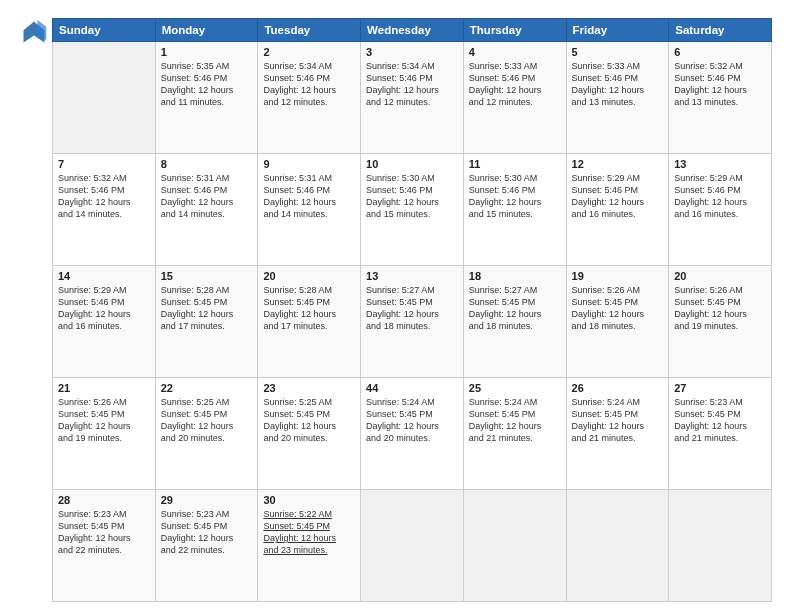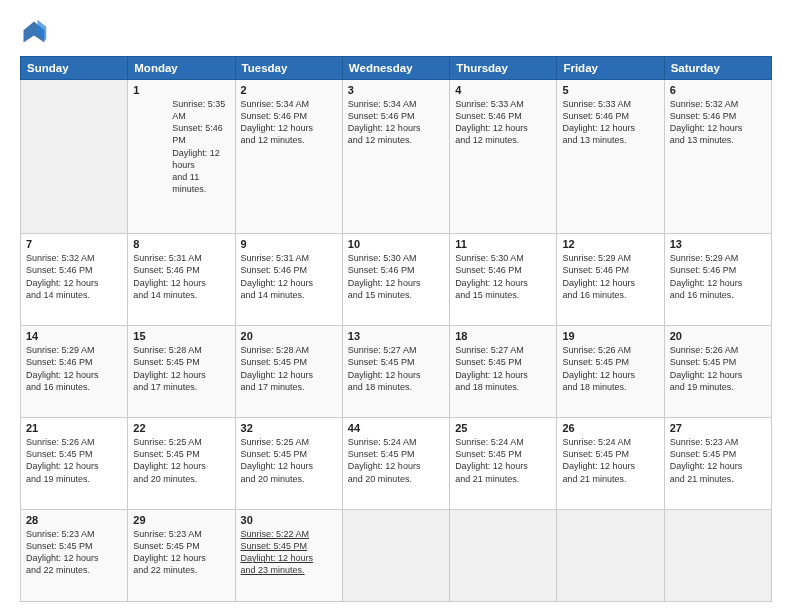--- a/index.html
+++ b/index.html
@@ -8,21 +8,21 @@
       background: #fff;
       width: 792px;
       height: 612px;
       overflow: hidden;
     }
     .page {
       width: 792px;
       height: 612px;
       padding: 18px 20px 10px 20px;
       display: flex;
-      flex-direction: column;
+      flex-direction: row;
     }
     .header {
       display: flex;
       justify-content: space-between;
       align-items: flex-start;
       margin-bottom: 10px;
     }
     .logo {
       display: flex;
       align-items: center;
@@ -126,21 +126,21 @@
           <th>Thursday</th>
           <th>Friday</th>
           <th>Saturday</th>
         </tr>
     </thead>
     <tbody>
     <tr>
           <td class="empty-cell"></td>
           <td>
             <span class="day-num">1</span>
-            <div class="day-info" style="white-space: pre-line; margin-left: 39px;">Sunrise: 5:35 AM
+            <div class="day-info" style="white-space: pre-line;">Sunrise: 5:35 AM
 Sunset: 5:46 PM
 Daylight: 12 hours
 and 11 minutes.</div>
           </td>
           <td>
             <span class="day-num">2</span>
             <div class="day-info" style="white-space: pre-line;">Sunrise: 5:34 AM
 Sunset: 5:46 PM
 Daylight: 12 hours
 and 12 minutes.</div>
@@ -285,21 +285,21 @@
 and 19 minutes.</div>
           </td>
           <td>
             <span class="day-num">22</span>
             <div class="day-info" style="white-space: pre-line;">Sunrise: 5:25 AM
 Sunset: 5:45 PM
 Daylight: 12 hours
 and 20 minutes.</div>
           </td>
           <td>
-            <span class="day-num">32</span>
+            <span class="day-num">23</span>
             <div class="day-info" style="white-space: pre-line;">Sunrise: 5:25 AM
 Sunset: 5:45 PM
 Daylight: 12 hours
 and 20 minutes.</div>
           </td>
           <td>
             <span class="day-num">44</span>
             <div class="day-info" style="white-space: pre-line;">Sunrise: 5:24 AM
 Sunset: 5:45 PM
 Daylight: 12 hours

